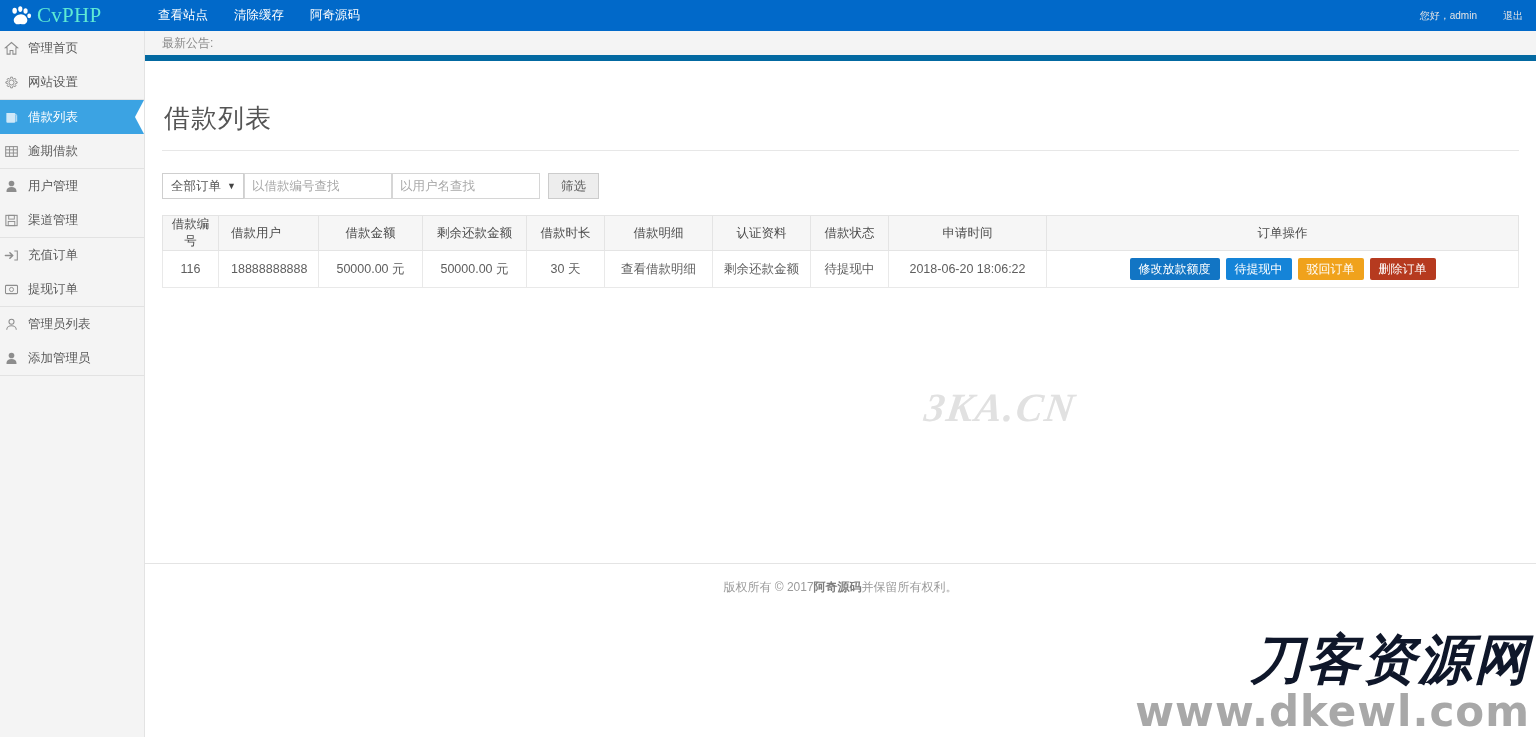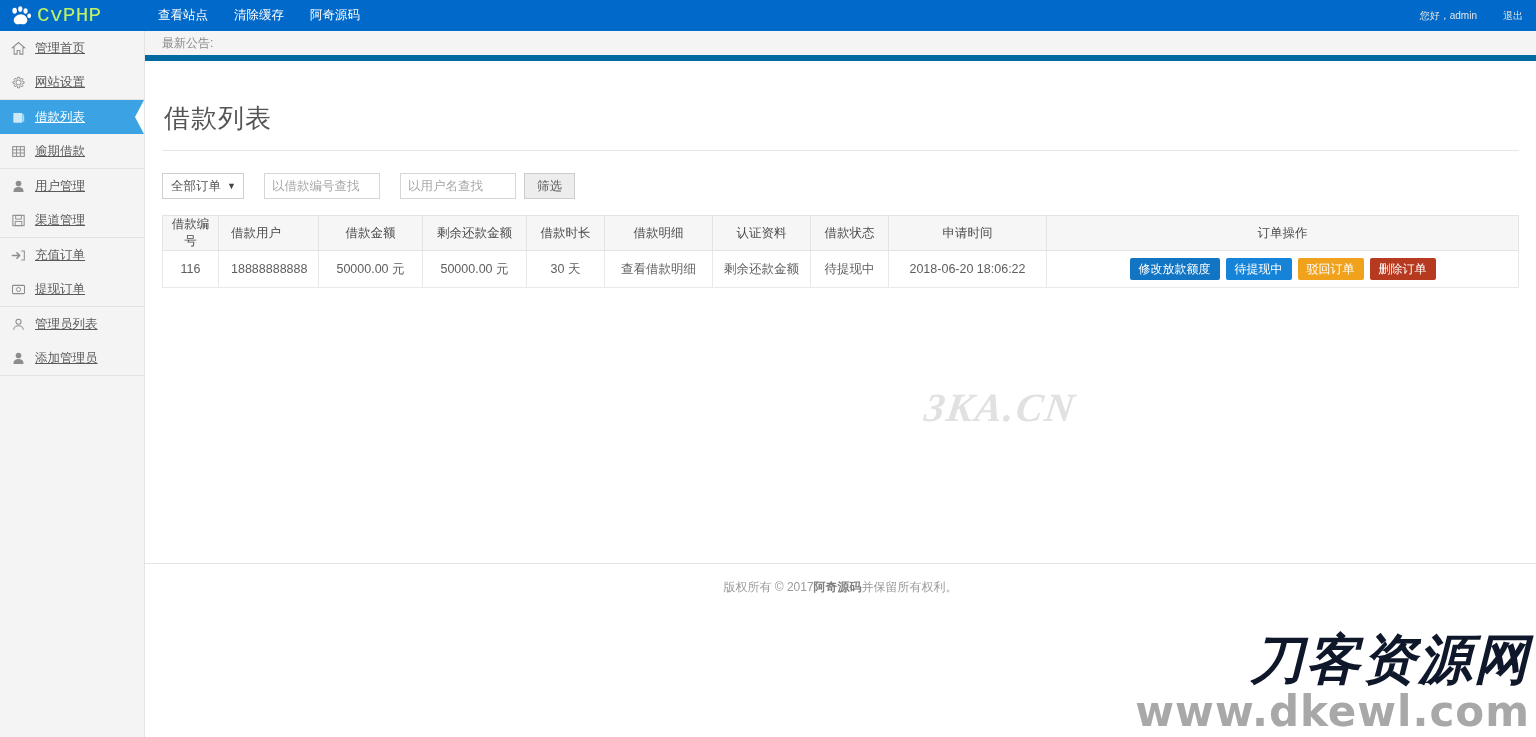--- a/index.html
+++ b/index.html
@@ -26,22 +26,22 @@
     color: #fff;
   }
   .brand {
     width: 145px; height: 31px;
     display: flex; align-items: center;
     padding-left: 10px;
     gap: 5px;
   }
   .paw-icon { width: 22px; height: 20px; display:block; }
   .brand-text {
-    font-family: Liberation Mono, monospace;
-    font-size: 21px; color: #bef264; letter-spacing: .3px;
+    font-family: Liberation Serif, serif;
+    font-size: 21px; color: #5eead4; letter-spacing: .3px;
     line-height: 1;
   }
   .topnav { display: flex; align-items: center; height: 31px; }
   .topnav a {
     color: #ffffff; font-size: 12.5px; text-decoration: none;
     padding: 0 13px; line-height: 31px; display: block;
   }
   .topright {
     position: absolute; right: 0; top: 0; height: 31px;
     display: flex; align-items: center;
@@ -56,27 +56,26 @@
     position: absolute; top: 31px; left: 0;
     width: 145px; height: 706px;
     background: #f4f4f4;
     border-right: 1px solid #e3e3e3;
   }
   .side-group { border-bottom: 1px solid #e2e2e2; }
   .side-item {
     position: relative;
     height: 34px;
     display: flex; align-items: center;
-    padding-left: 11px;
+    padding-left: 4px;
     gap: 9px;
     color: #5a5a5a;
     font-size: 12.5px;
     cursor: pointer;
     background: transparent;
-    text-decoration: underline;
   }
   .side-item .ico {
     width: 15px; height: 15px;
     display: flex; align-items: center; justify-content: center;
     color: #8d8d8d;
     flex: 0 0 15px;
   }
   .side-item .ico svg { display:block; }
   .side-item.active {
     background: #3ba3e3;
@@ -138,26 +137,26 @@
     padding: 0 22px 0 8px;
     font-size: 12.5px; color: #555;
     cursor: pointer;
   }
   .select-wrap .caret {
     position: absolute; right: 7px; top: 50%;
     transform: translateY(-50%);
     font-size: 9px; color: #444;
   }
   .txt-input {
-    height: 26px; width: 116px;
+    height: 26px; width: 148px;
     border: 1px solid #d6d6d6;
     background: #fff;
     font-size: 12.5px; color: #555;
     padding: 0 7px;
-    margin-left: 20px;
+    margin-left: 0;
     outline: none;
     font-family: "Liberation Sans", sans-serif;
   }
   .txt-input::placeholder { color: #a8a8a8; }
   .filter-btn {
     height: 26px; margin-left: 8px;
     border: 1px solid #cccccc;
     background: #ededed;
     color: #555; font-size: 12.5px;
     padding: 0 12px; cursor: pointer;

